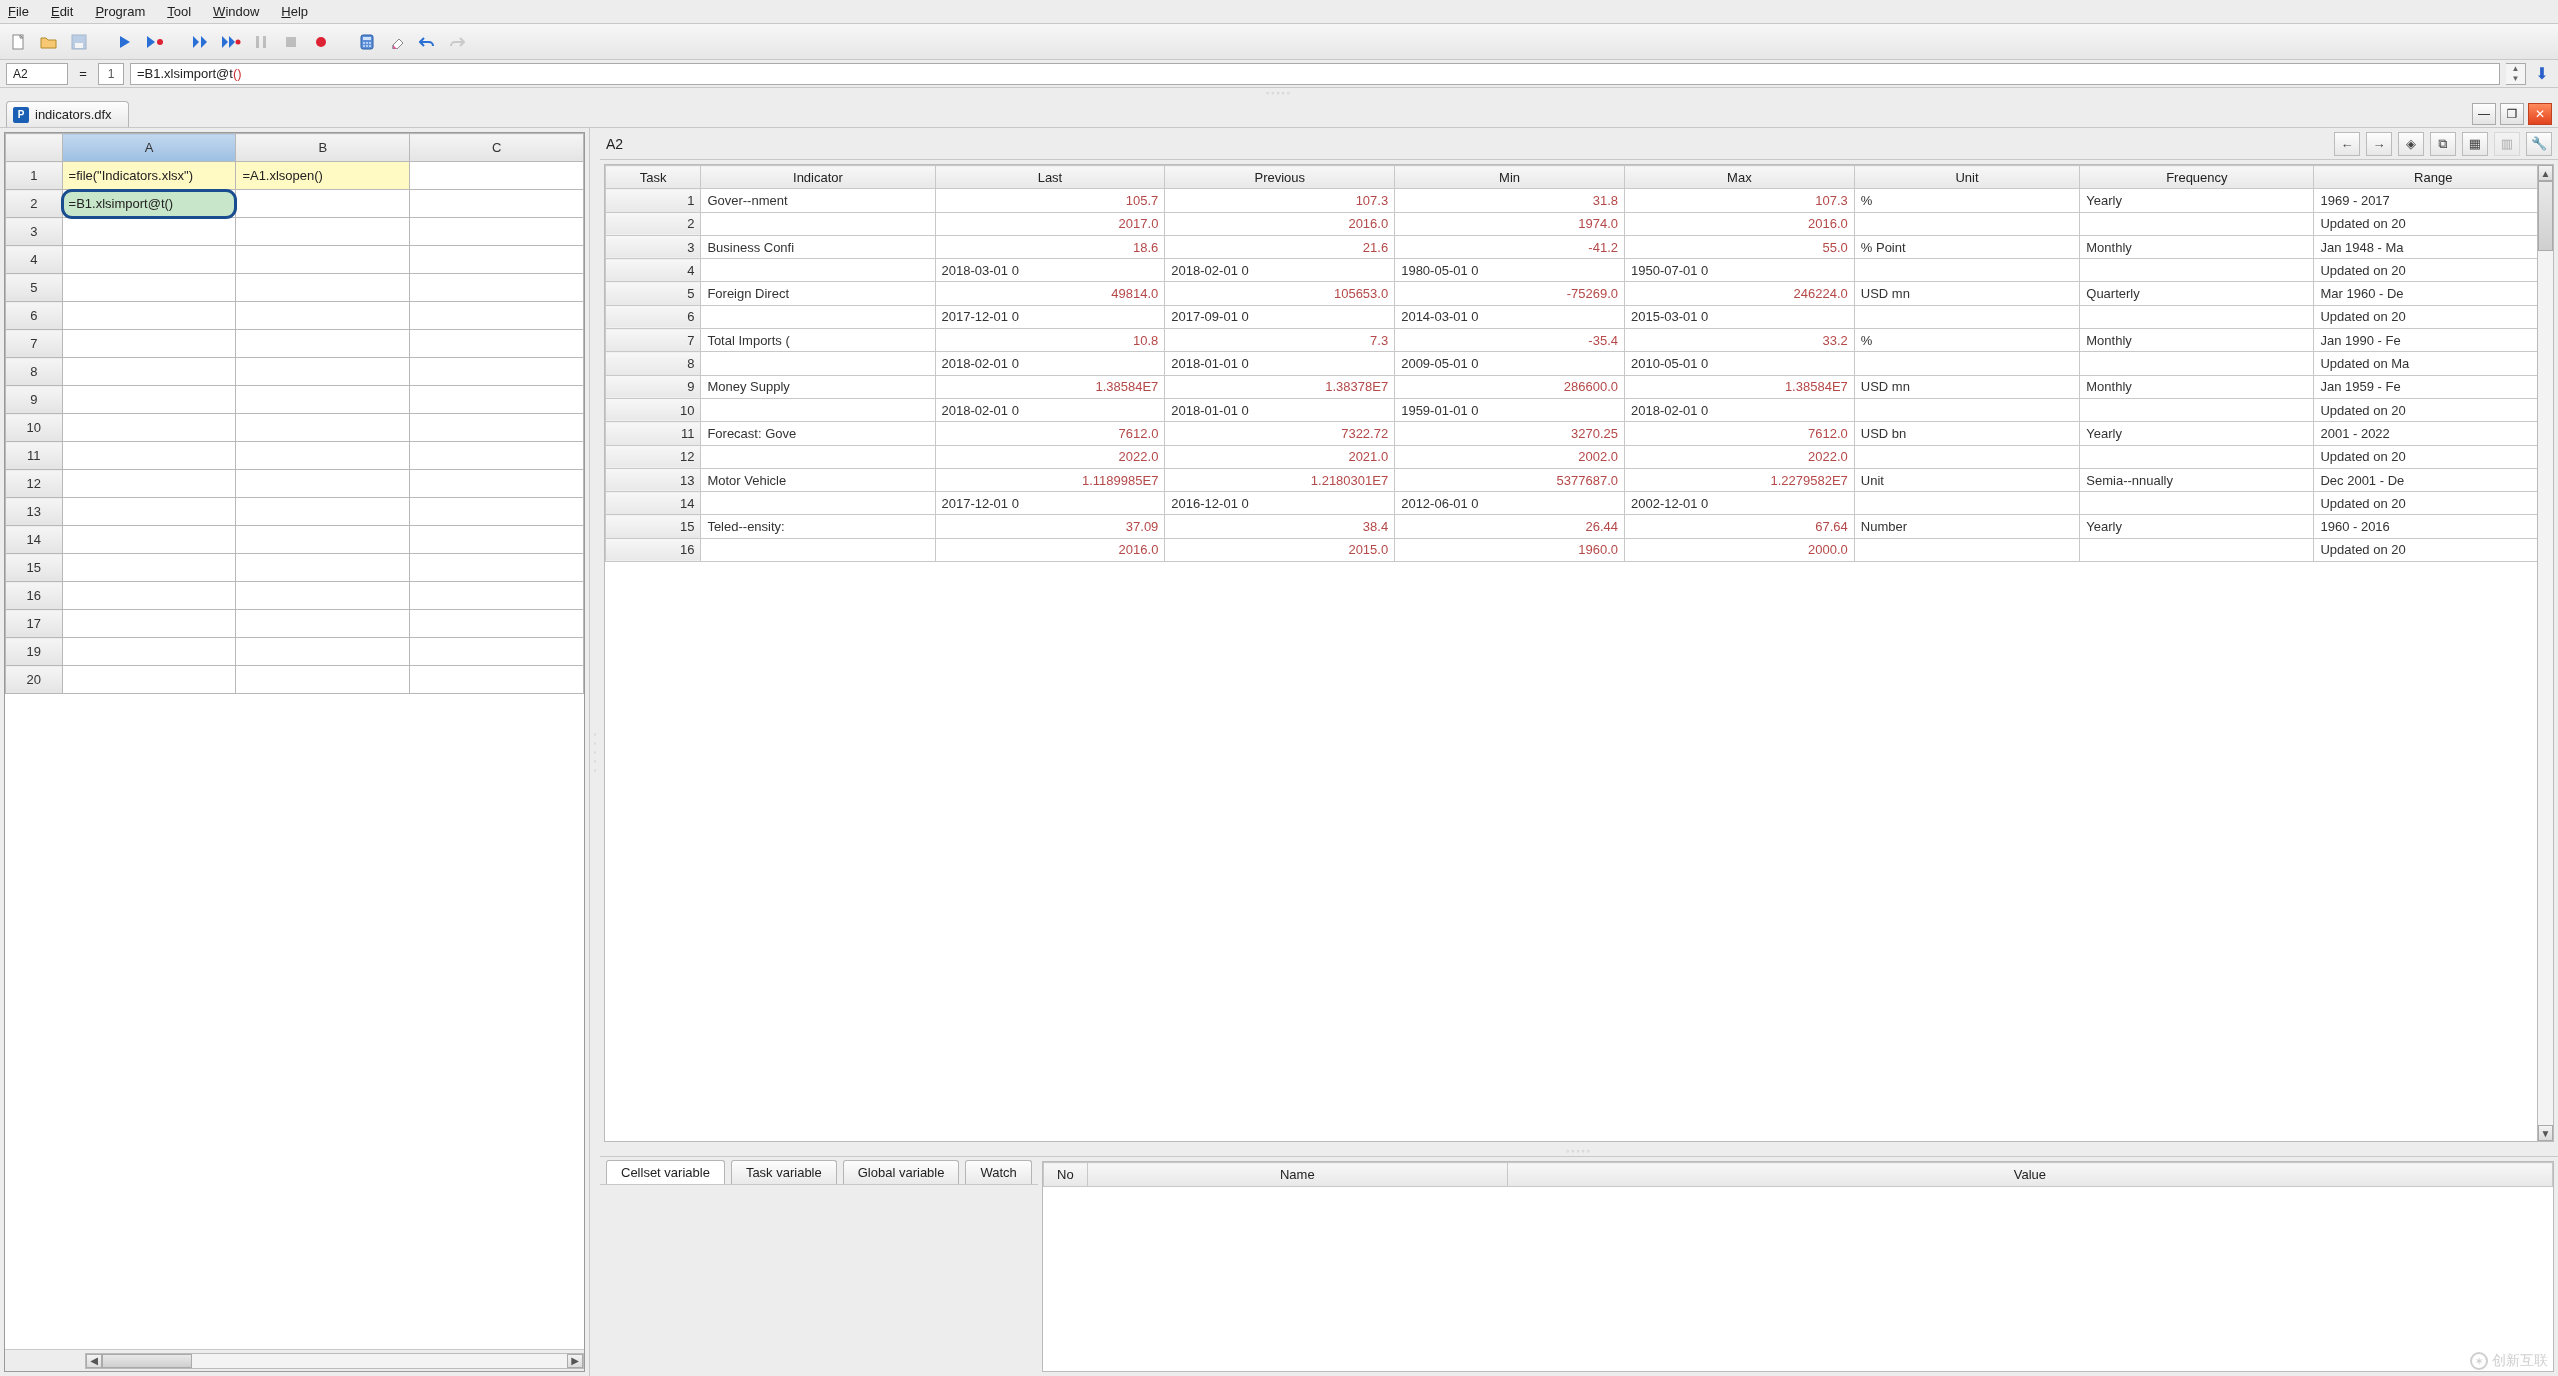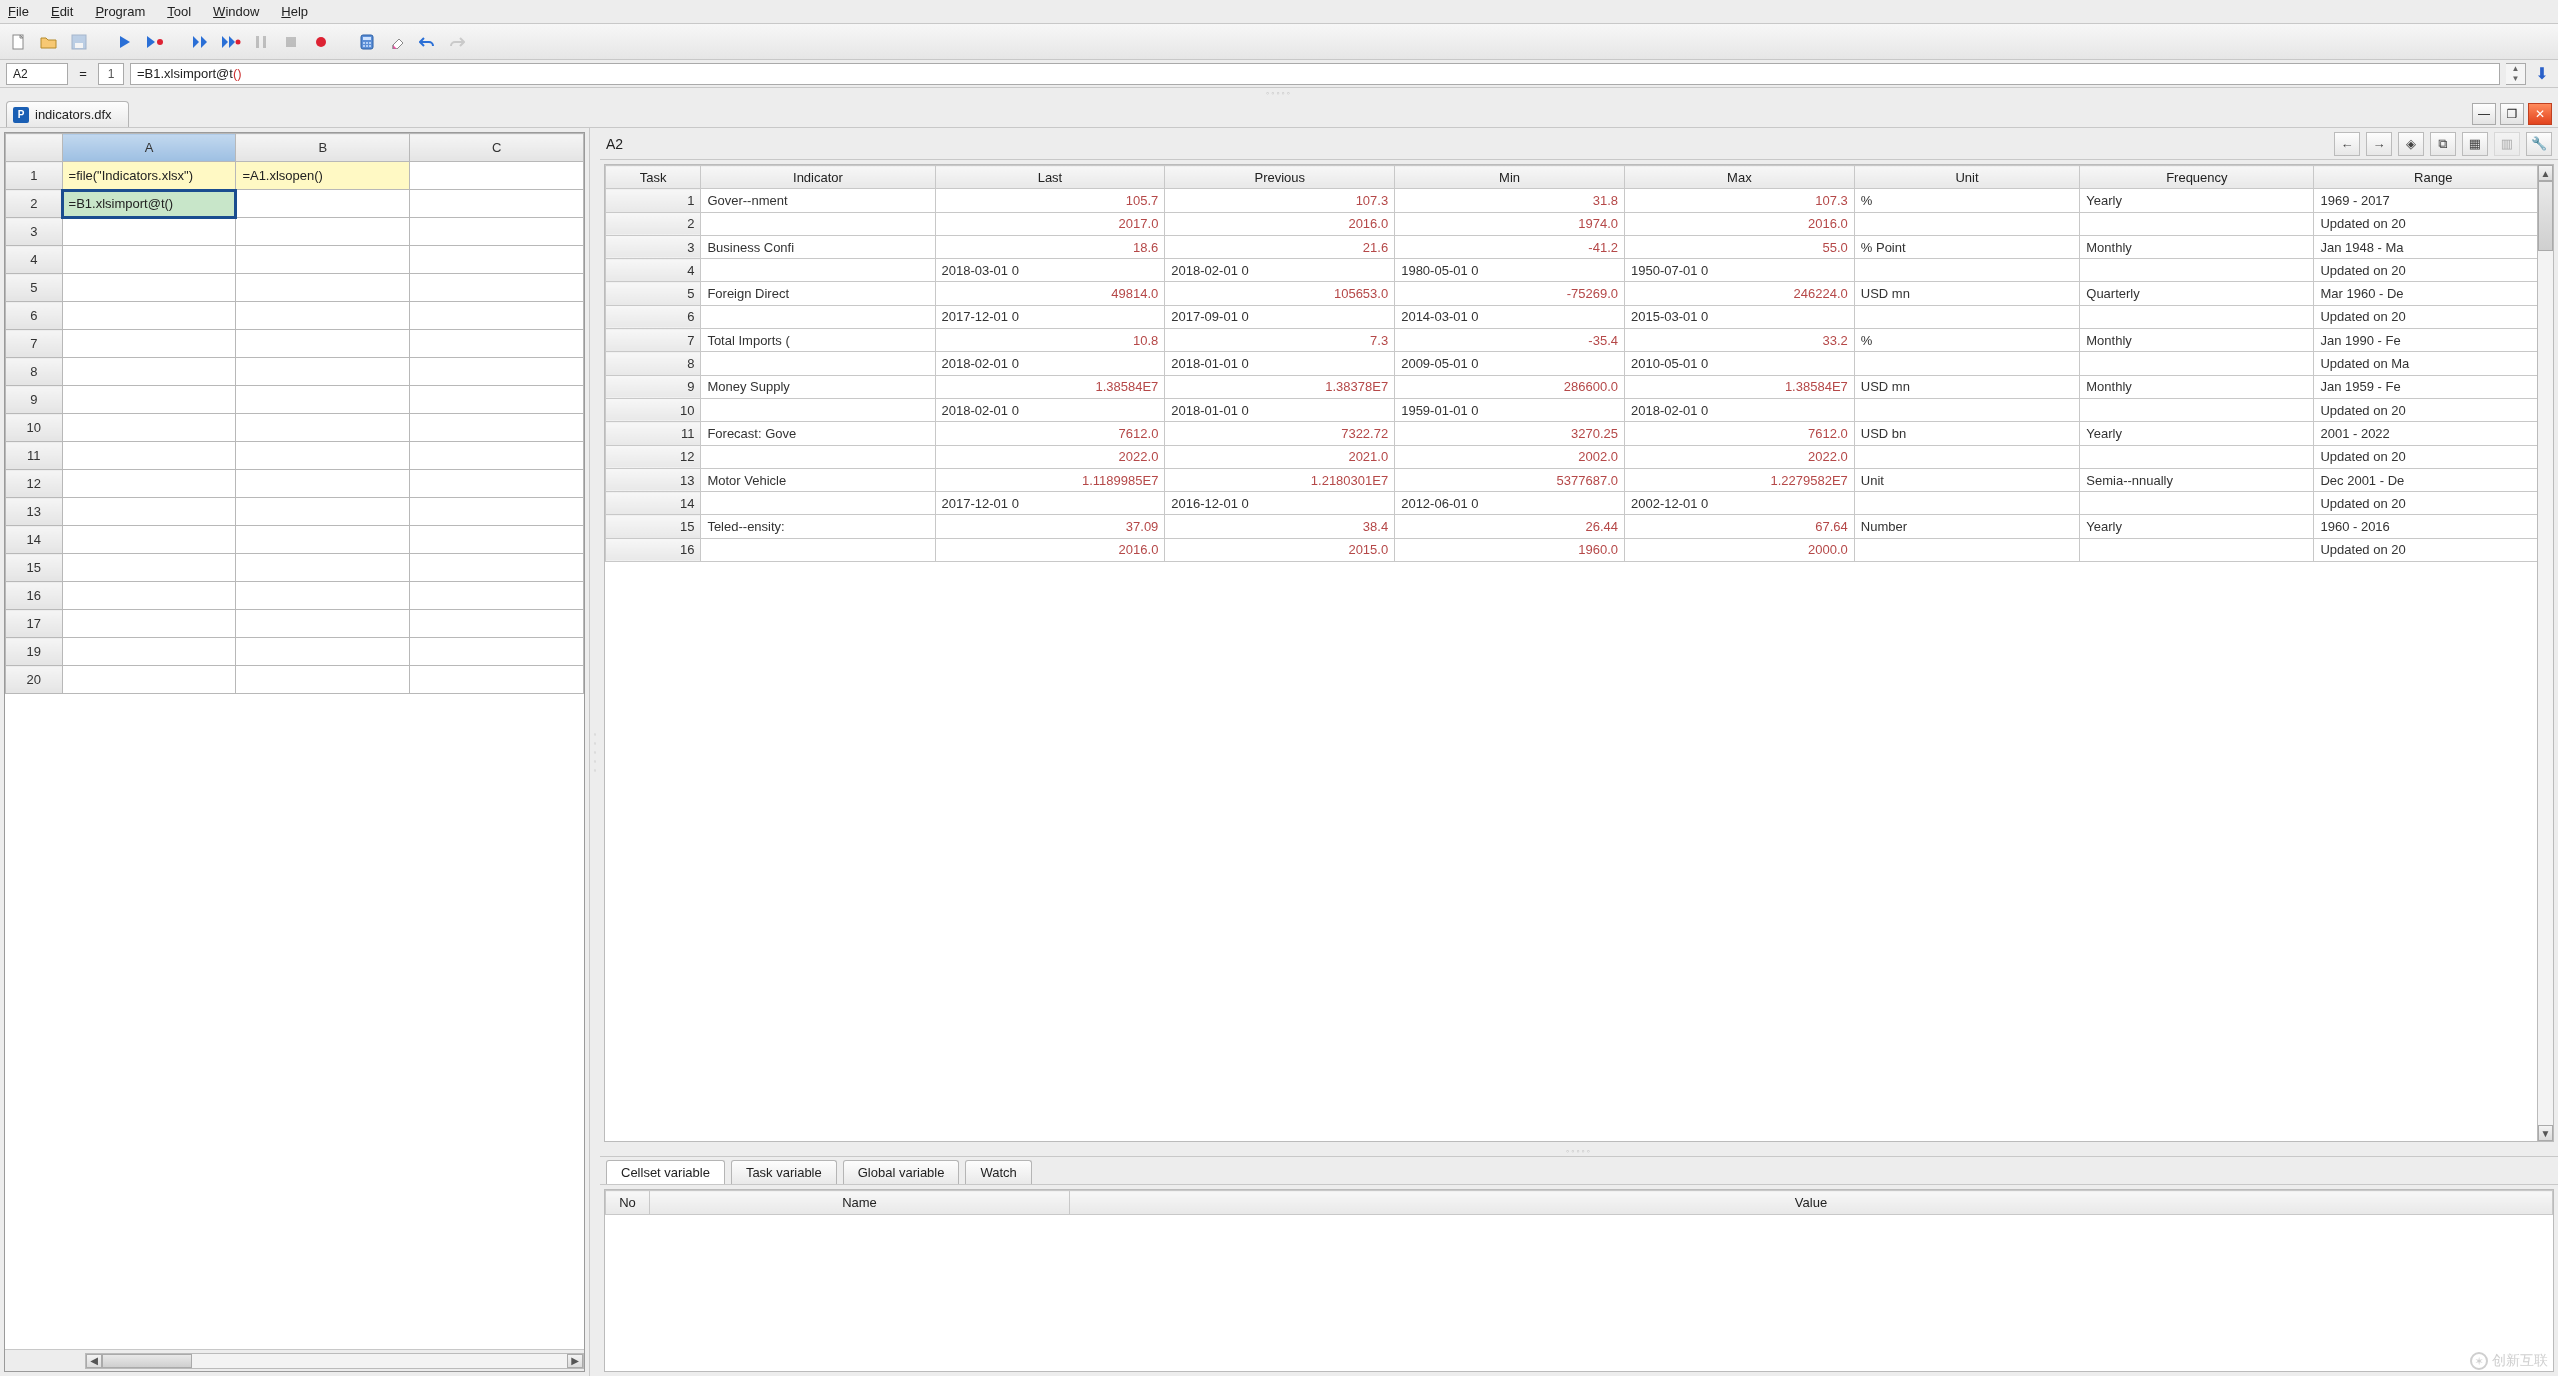--- a/index.html
+++ b/index.html
@@ -100,21 +100,21 @@
   table.sheet th, table.sheet td { border:1px solid #b8b8b8; height:28px; font-size:13px; }
   table.sheet th {
     background:linear-gradient(#f5f5f5,#e4e4e4);
     font-weight:normal; color:#333;
   }
   table.sheet th.corner { width:56px; background:linear-gradient(#f5f5f5,#e4e4e4);}
   table.sheet th.colhdr-sel { background:linear-gradient(#c2d8ef,#9dbfe2); }
   table.sheet th.rowhdr { width:56px; text-align:center; }
   table.sheet td { padding:0 6px; background:#fff; }
   .cell-yellow { background:#fff9c4 !important; }
-  .cell-green { background:#c8e6c9 !important; outline:3px solid #1a4d8f; outline-offset:-2px; }
+  .cell-green { background:#c8e6c9 !important; outline:3px solid #1a4d8f; outline-offset:-2px;border-radius:10px; }
 
   .hscroll-row{height:22px;display:flex;align-items:center;background:#ededed;border-top:1px solid #c8c8c8;}
   .hscroll-spacer{width:80px;}
   .hscrollbar{flex:1;height:16px;background:#f3f3f3;border:1px solid #bbb;position:relative;}
   .hscrollbar .thumb{position:absolute;top:0;bottom:0;left:0;width:90px;background:linear-gradient(#e9e9e9,#cfcfcf);border:1px solid #aaa;}
   .hscrollbar .arrow{position:absolute;top:0;bottom:0;width:16px;background:linear-gradient(#f3f3f3,#dcdcdc);border:1px solid #aaa;display:flex;align-items:center;justify-content:center;font-size:10px;color:#555;}
   .hscrollbar .arrow.l{left:0;} .hscrollbar .arrow.r{right:0;}
 
   .right-header{
     height:32px;display:flex;align-items:center;border-bottom:1px solid #c8c8c8;padding:0 6px;gap:6px;
@@ -129,21 +129,21 @@
   table.data th, table.data td { border:1px solid #c8c8c8; height:23.3px; font-size:13px; padding:0 6px; white-space:nowrap; overflow:hidden;}
   table.data th{background:linear-gradient(#f7f7f7,#e8e8e8);font-weight:normal;text-align:center;}
   table.data td.idx{background:linear-gradient(#f7f7f7,#e8e8e8);text-align:right;color:#333;width:44px;}
   table.data td.num{text-align:right;color:#b54848;}
   table.data td.txt{text-align:left;color:#333;}
   .vscroll{position:absolute;right:0;top:0;bottom:0;width:16px;background:#f3f3f3;border-left:1px solid #bbb;}
   .vscroll .arrow{position:absolute;left:0;right:0;height:16px;background:linear-gradient(#f3f3f3,#dcdcdc);border:1px solid #aaa;display:flex;align-items:center;justify-content:center;font-size:10px;color:#555;}
   .vscroll .arrow.t{top:0}.vscroll .arrow.b{bottom:0}
   .vscroll .thumb{position:absolute;left:0;right:0;top:16px;height:70px;background:linear-gradient(#e9e9e9,#cfcfcf);border:1px solid #aaa;}
 
-  .vars-section{height:220px;border-top:1px solid #c8c8c8;display:flex;flex-direction:column;}
+  .vars-section{height:220px;border-top:1px solid #c8c8c8;display:flex;flex-direction:row;}
   .vartabs{height:28px;display:flex;align-items:flex-end;padding-left:6px;border-bottom:1px solid #c8c8c8;background:#ededed;}
   .vartab{height:24px;padding:0 14px;border:1px solid #b5b5b5;border-bottom:none;display:flex;align-items:center;font-size:13px;margin-right:6px;background:linear-gradient(#fdfdfd,#e9e9e9);border-radius:3px 3px 0 0;}
   .vartab.active{background:#fff;}
   .vars-grid{flex:1;background:#fff;border:1px solid #bbb;margin:4px;}
   table.vars{border-collapse:collapse;width:100%;}
   table.vars th{border:1px solid #c8c8c8;height:24px;background:linear-gradient(#f7f7f7,#e8e8e8);font-weight:normal;font-size:13px;}
 
   .watermark{position:absolute;right:10px;bottom:6px;color:#cfcfcf;font-size:14px;display:flex;align-items:center;gap:4px;pointer-events:none;}
   .watermark .g{width:18px;height:18px;border:2px solid #cfcfcf;border-radius:50%;display:flex;align-items:center;justify-content:center;font-size:11px;}
   svg{display:block;}

